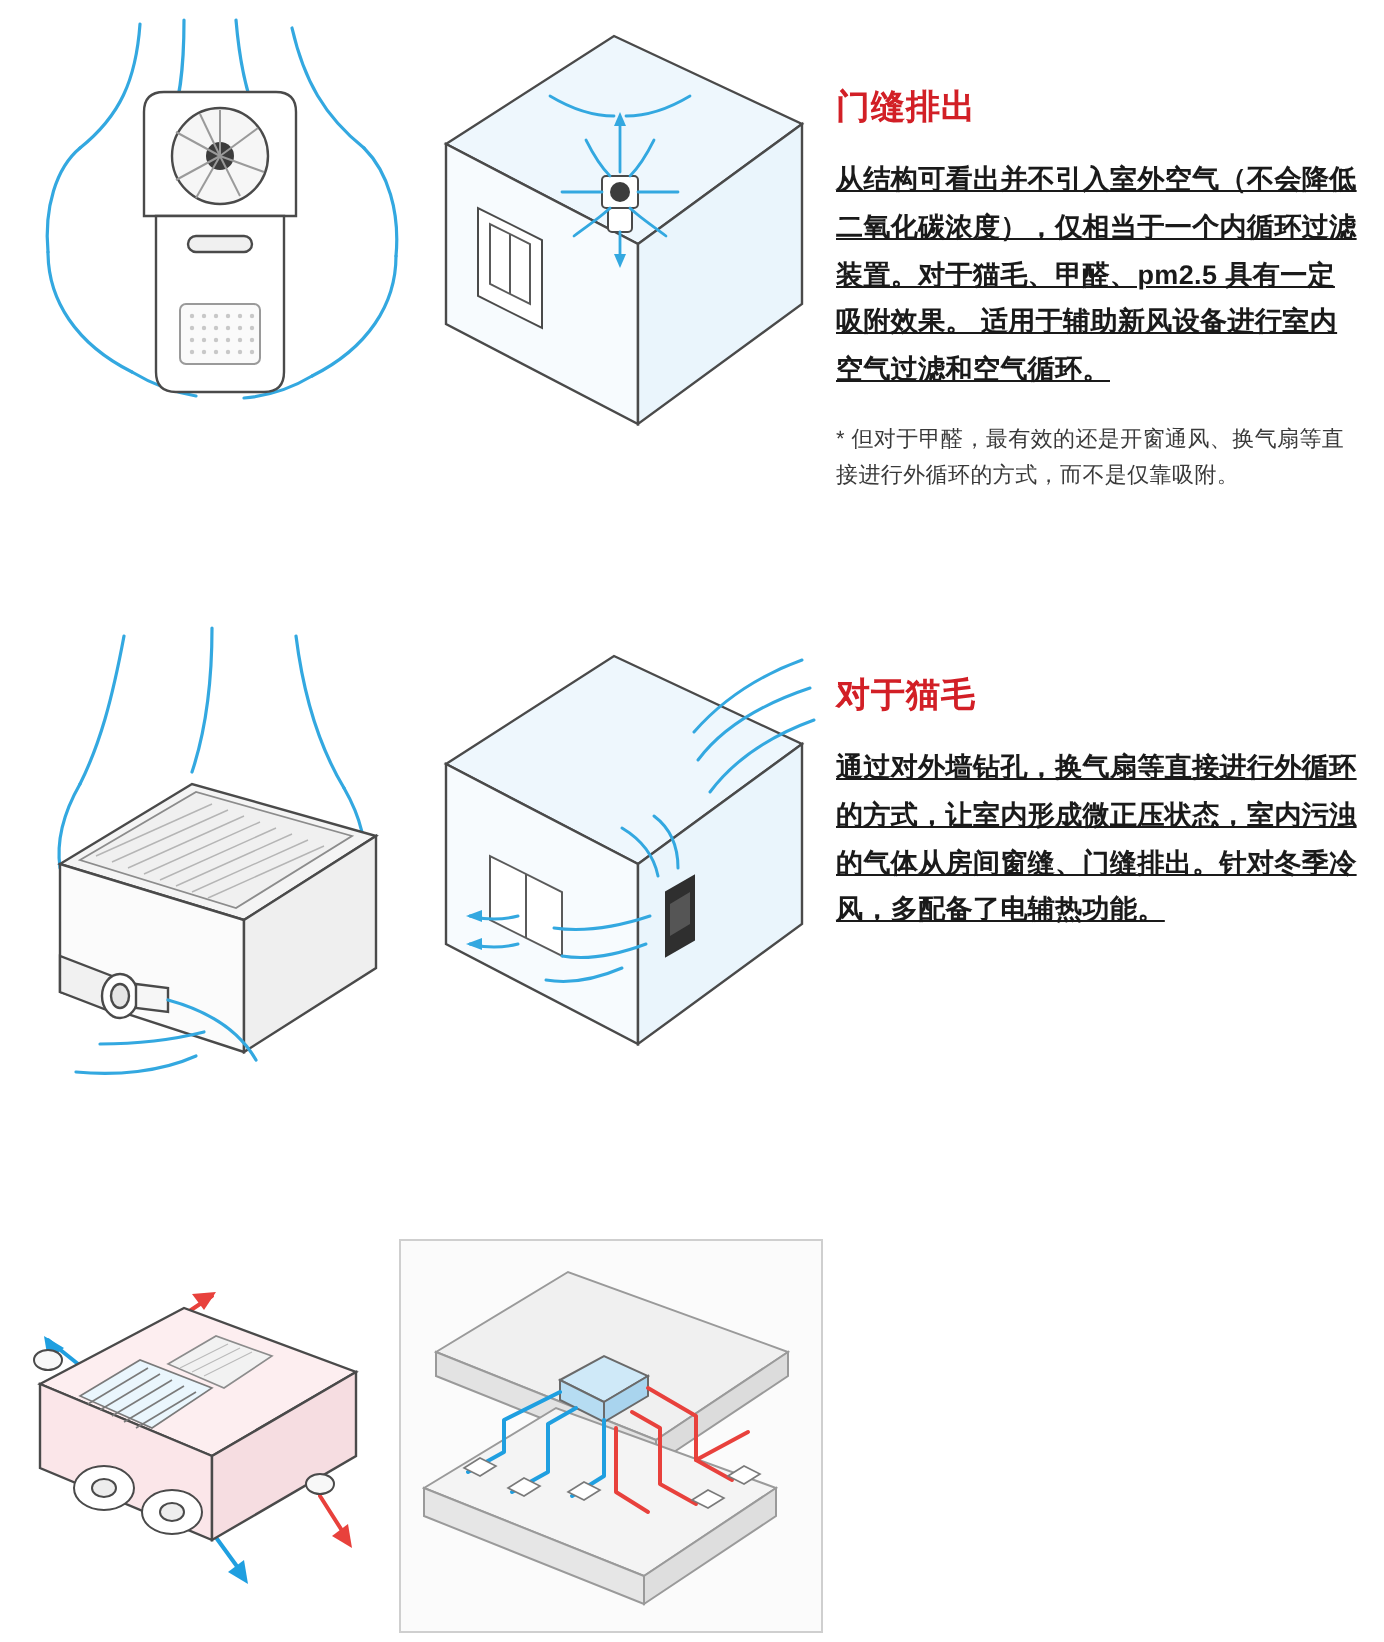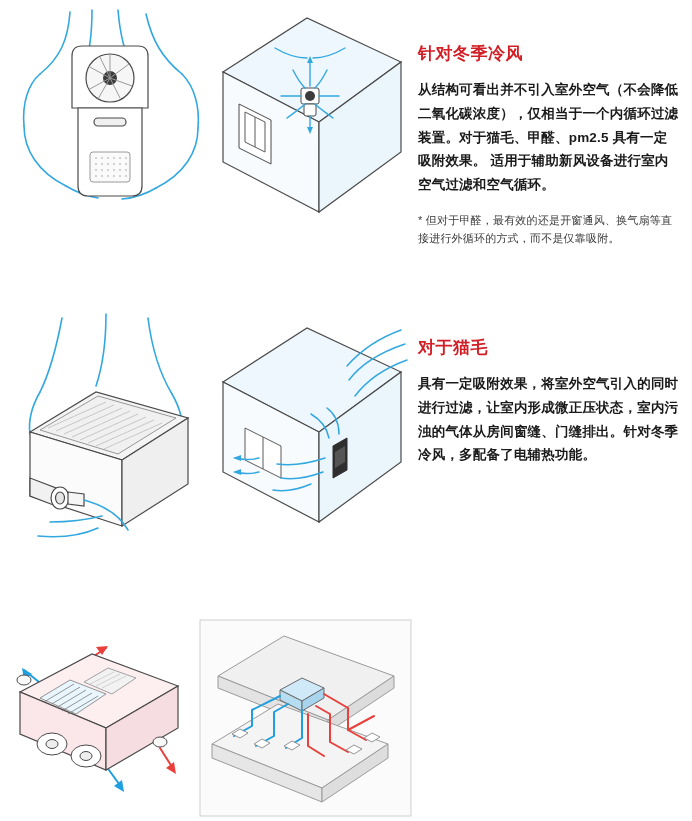--- a/index.html
+++ b/index.html
@@ -49,20 +49,21 @@
     margin: 0 0 14px 0;
     line-height: 1.2;
   }
   .body-text {
     font-size: 13.5px;
     font-weight: bold;
     line-height: 1.75;
     letter-spacing: 0.2px;
     color: #1a1a1a;
     margin: 0;
+    text-decoration: underline;
   }
   .note-text {
     font-size: 11px;
     line-height: 1.7;
     color: #3a3a3a;
     margin: 14px 0 0 0;
     letter-spacing: 0.2px;
   }
   svg { display: block; overflow: visible; }
 </style>
@@ -185,21 +186,21 @@
           <path d="M130 48 C120 54, 110 58, 98 58"></path>
         </g>
         <g fill="#33a8e0">
           <path d="M95 56 l-3 7 l6 0 z"></path>
           <path d="M95 134 l-3 -7 l6 0 z"></path>
         </g>
       </svg>
     </div>
 
     <div class="text-col" style="top:44px;">
-      <h2 class="heading">针对冬季冷风</h2>
+      <h2 class="heading">门缝排出</h2>
       <p class="body-text">从结构可看出并不引入室外空气（不会降低二氧化碳浓度），仅相当于一个内循环过滤装置。对于猫毛、甲醛、pm2.5 具有一定吸附效果。
 适用于辅助新风设备进行室内空气过滤和空气循环。</p>
       <p class="note-text">* 但对于甲醛，最有效的还是开窗通风、换气扇等直接进行外循环的方式，而不是仅靠吸附。</p>
     </div>
   </div>
 
   <div class="section" id="section-1">
 
     <div class="art art-left" style="top:20px;">
       <svg width="210" height="260" viewBox="0 0 210 260">
@@ -284,21 +285,21 @@
         </g>
         <g fill="#33a8e0">
           <path d="M18 150 l8 -3 l0 6 z"></path>
           <path d="M18 164 l8 -3 l0 6 z"></path>
         </g>
       </svg>
     </div>
 
     <div class="text-col" style="top:48px;">
       <h2 class="heading">对于猫毛</h2>
-      <p class="body-text">具有一定吸附效果，将室外空气引入的同时进行过滤，让室内形成微正压状态，室内污浊的气体从房间窗缝、门缝排出。针对冬季冷风，多配备了电辅热功能。</p>
+      <p class="body-text">通过对外墙钻孔，换气扇等直接进行外循环的方式，让室内形成微正压状态，室内污浊的气体从房间窗缝、门缝排出。针对冬季冷风，多配备了电辅热功能。</p>
     </div>
   </div>
 
   <div class="section" id="section-2">
 
     <div class="art art-left" style="top:30px;">
       <svg width="200" height="180" viewBox="0 0 200 180">
 
         <g stroke="#e8413c" stroke-width="2" fill="none" stroke-linecap="round">
           <path d="M96 18 L72 34"></path>

